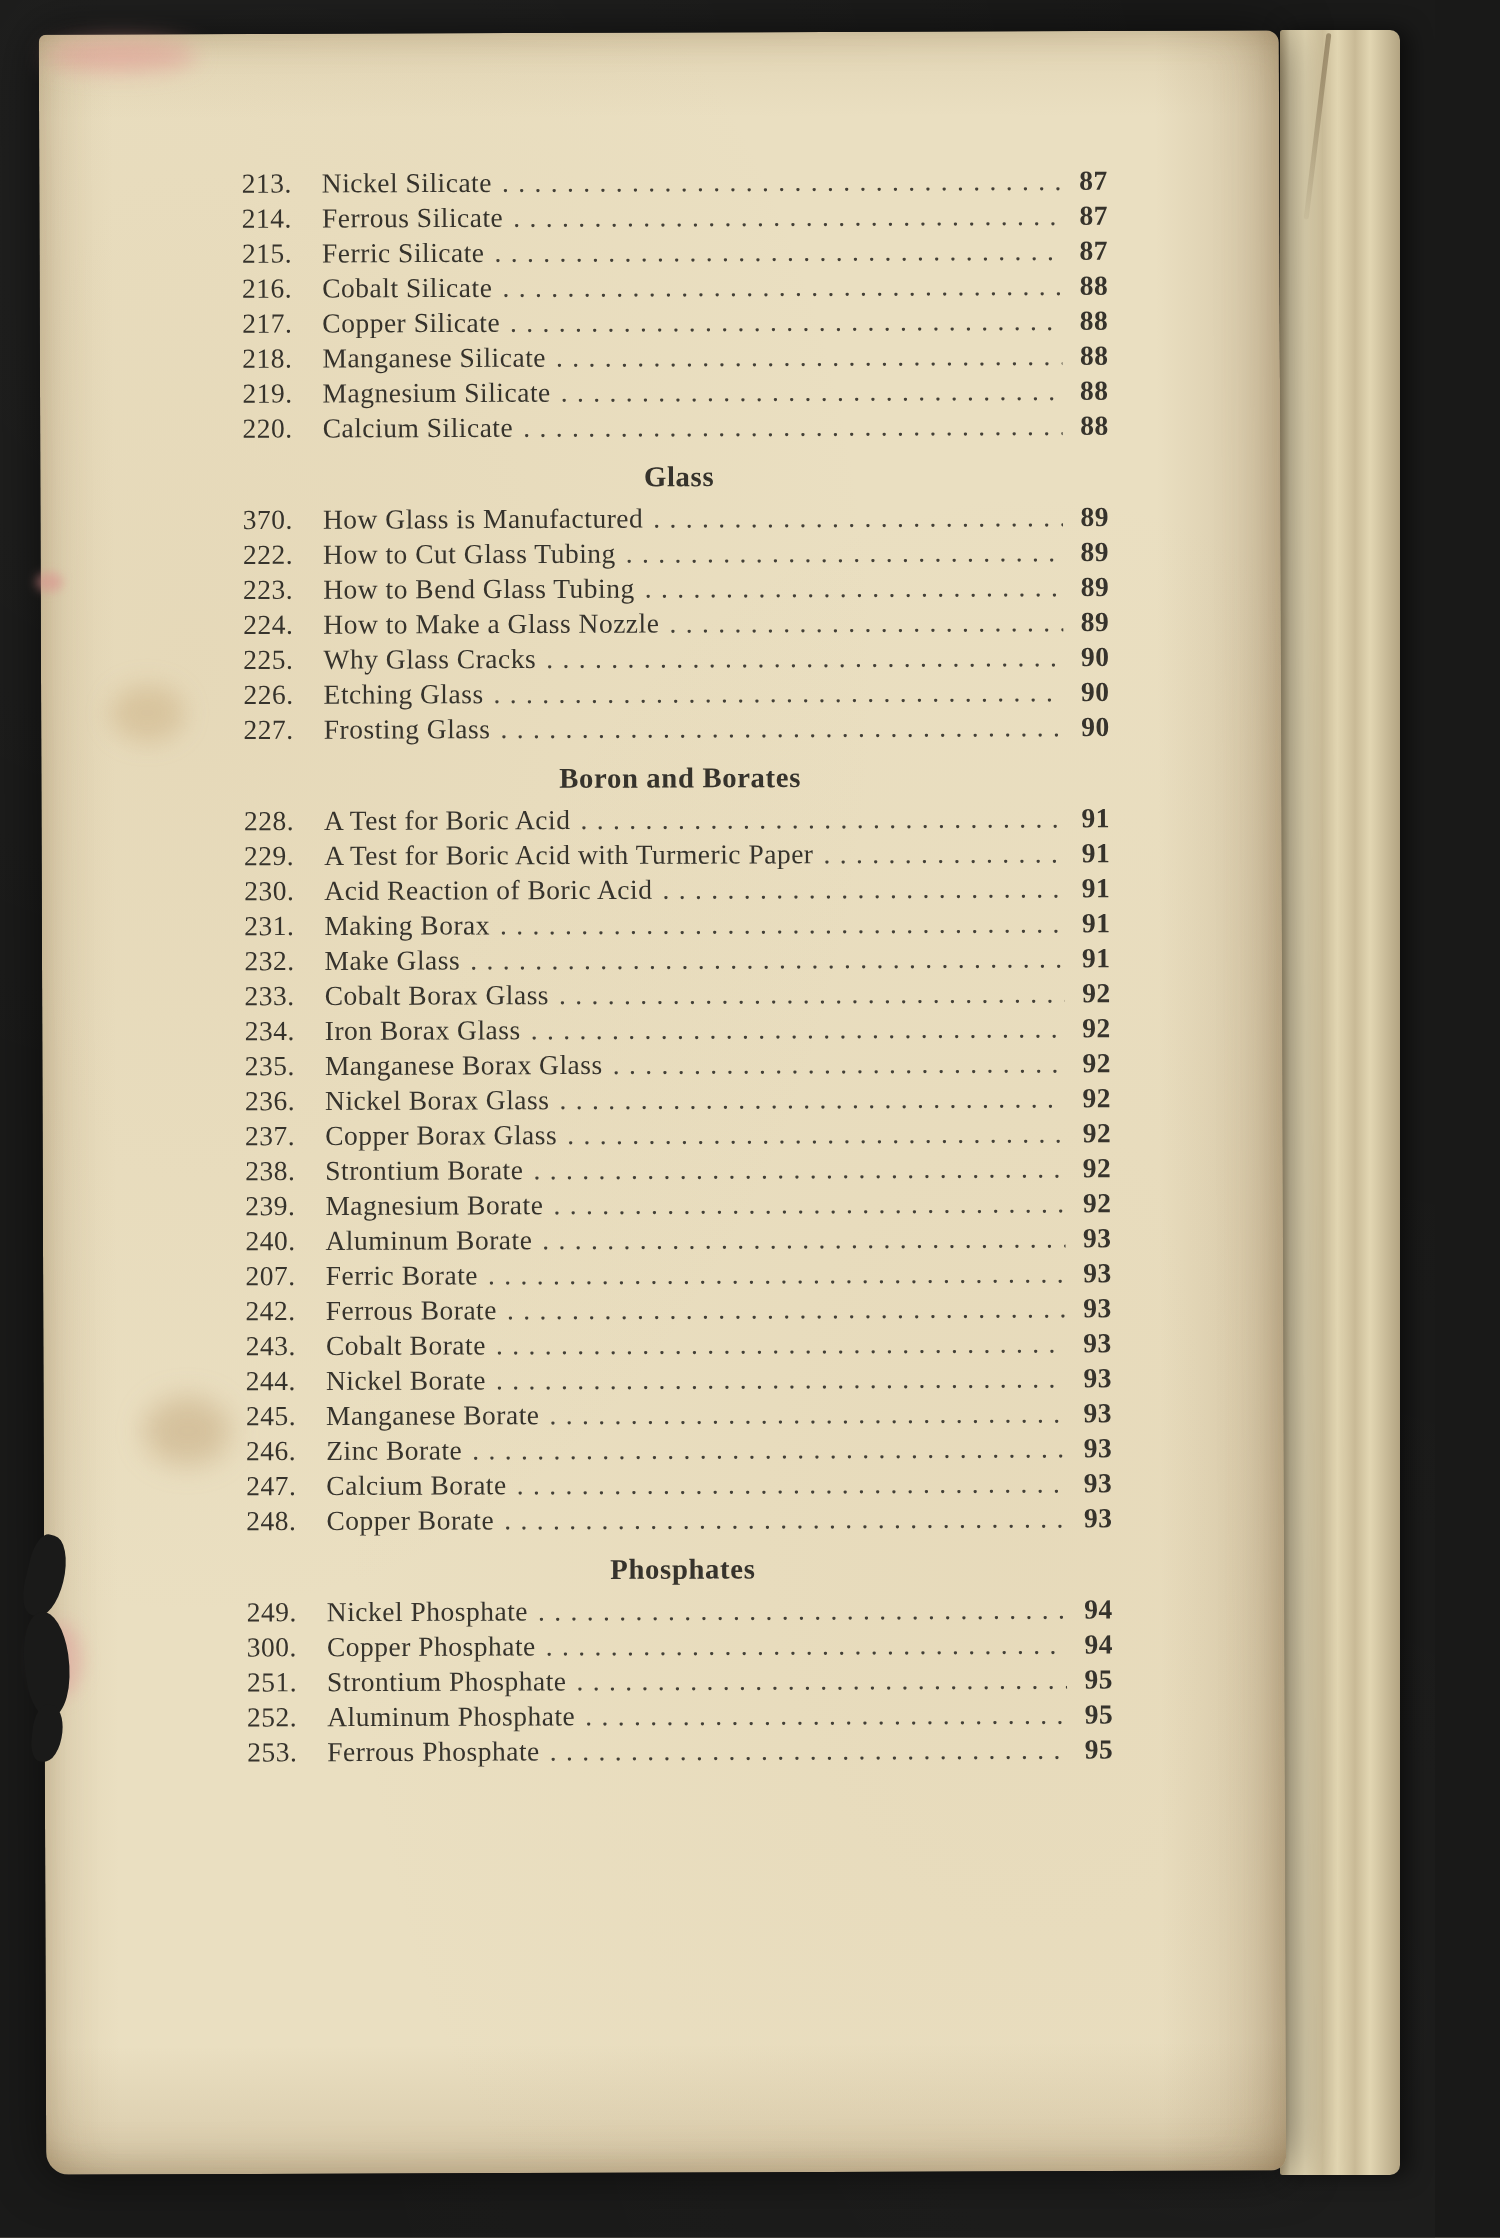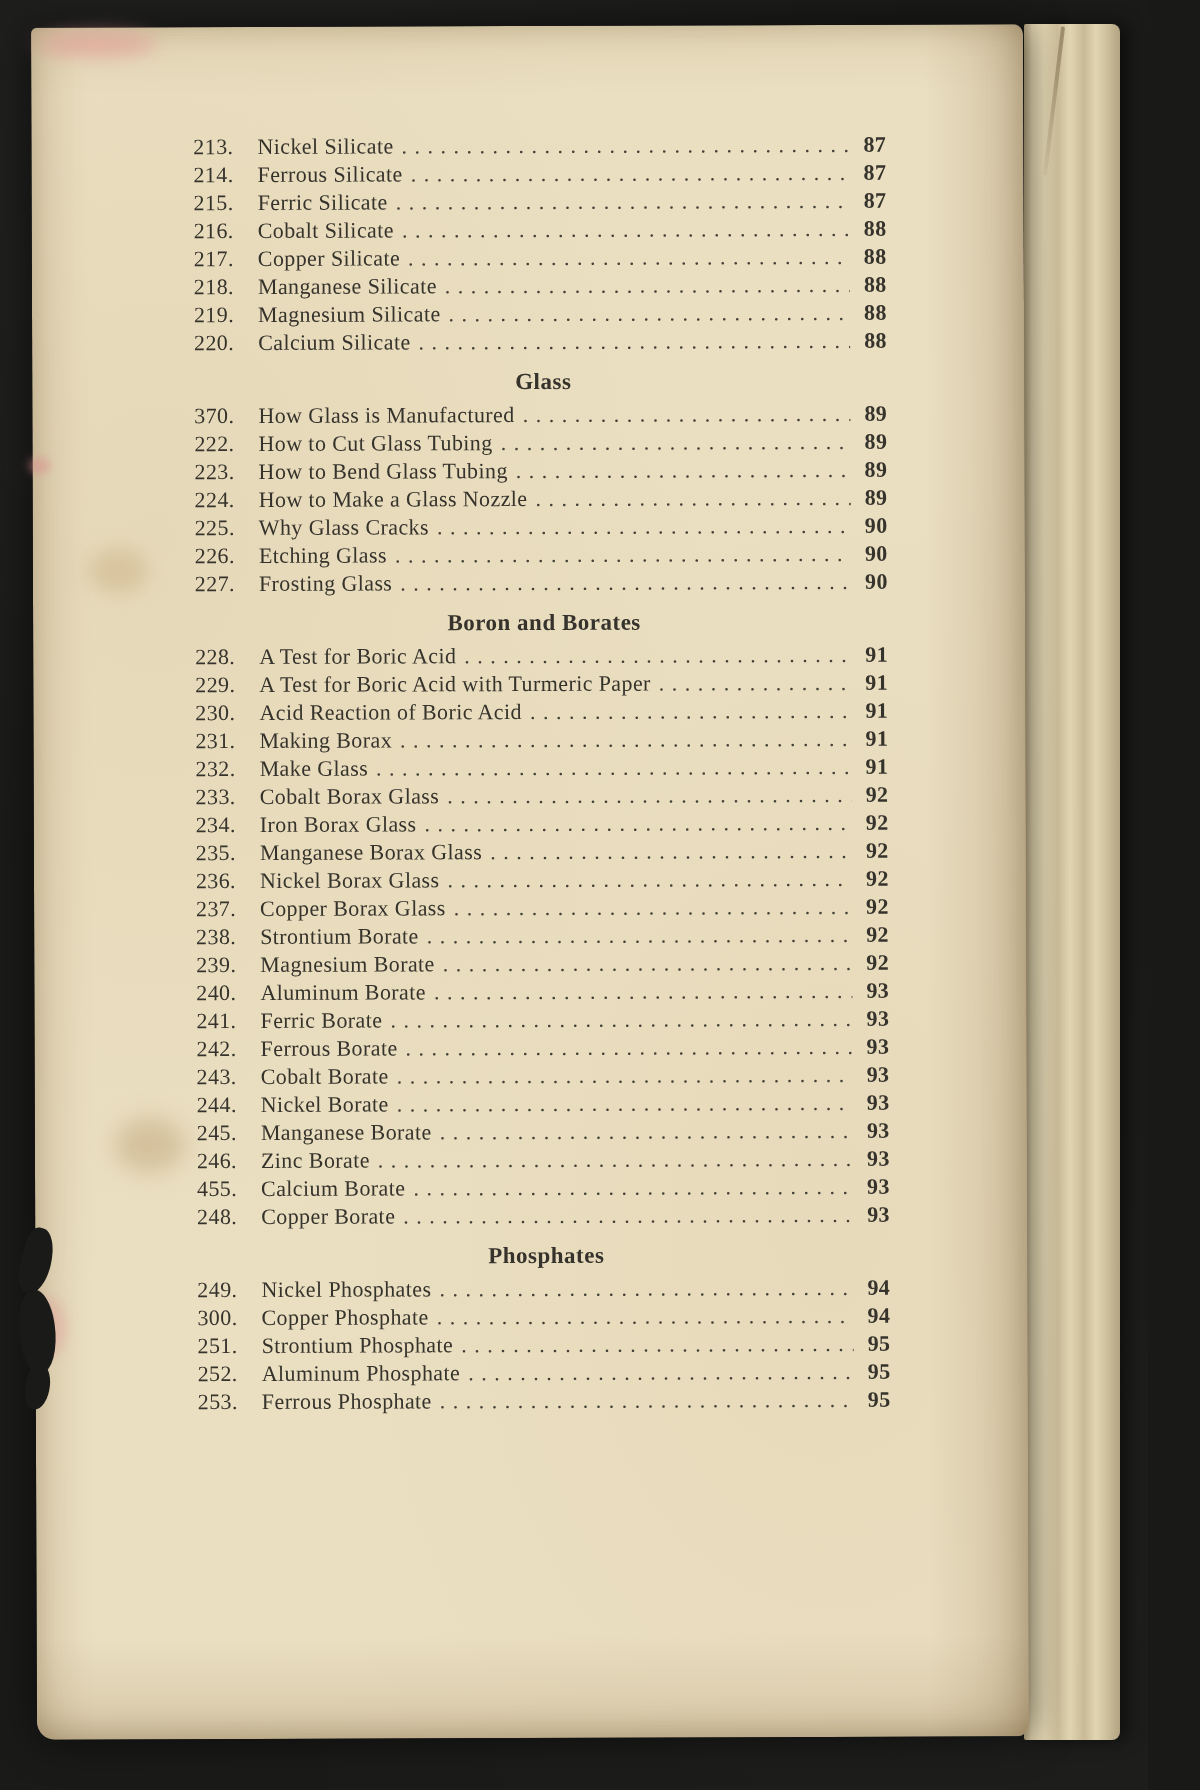--- a/index.html
+++ b/index.html
@@ -338,21 +338,21 @@
           <span class="leader"></span>
           <span class="entry-page">92</span>
         </div>
         <div class="toc-row">
           <span class="entry-number">240.</span>
           <span class="entry-title">Aluminum Borate</span>
           <span class="leader"></span>
           <span class="entry-page">93</span>
         </div>
         <div class="toc-row">
-          <span class="entry-number">241.</span>
+          <span class="entry-number">207.</span>
           <span class="entry-title">Ferric Borate</span>
           <span class="leader"></span>
           <span class="entry-page">93</span>
         </div>
         <div class="toc-row">
           <span class="entry-number">242.</span>
           <span class="entry-title">Ferrous Borate</span>
           <span class="leader"></span>
           <span class="entry-page">93</span>
         </div>
@@ -374,35 +374,35 @@
           <span class="leader"></span>
           <span class="entry-page">93</span>
         </div>
         <div class="toc-row">
           <span class="entry-number">246.</span>
           <span class="entry-title">Zinc Borate</span>
           <span class="leader"></span>
           <span class="entry-page">93</span>
         </div>
         <div class="toc-row">
-          <span class="entry-number">455.</span>
+          <span class="entry-number">247.</span>
           <span class="entry-title">Calcium Borate</span>
           <span class="leader"></span>
           <span class="entry-page">93</span>
         </div>
         <div class="toc-row">
           <span class="entry-number">248.</span>
           <span class="entry-title">Copper Borate</span>
           <span class="leader"></span>
           <span class="entry-page">93</span>
         </div>
         <div class="section-heading">Phosphates</div>
         <div class="toc-row">
           <span class="entry-number">249.</span>
-          <span class="entry-title">Nickel Phosphates</span>
+          <span class="entry-title">Nickel Phosphate</span>
           <span class="leader"></span>
           <span class="entry-page">94</span>
         </div>
         <div class="toc-row">
           <span class="entry-number">300.</span>
           <span class="entry-title">Copper Phosphate</span>
           <span class="leader"></span>
           <span class="entry-page">94</span>
         </div>
         <div class="toc-row">

